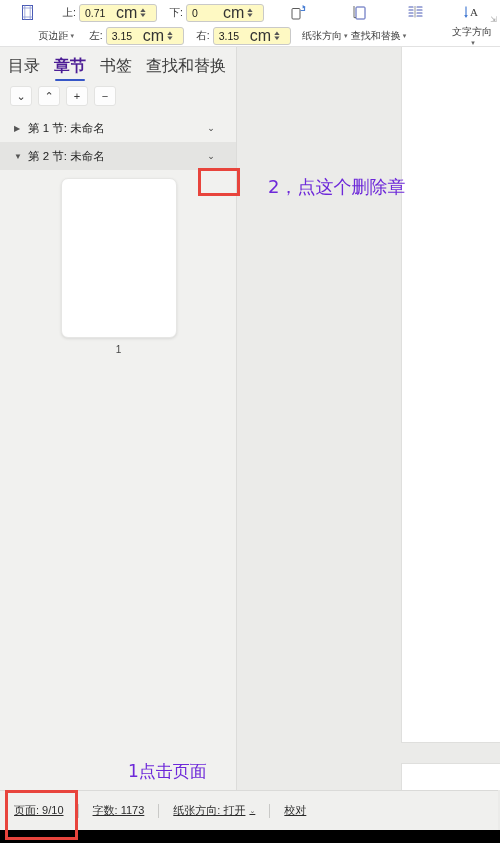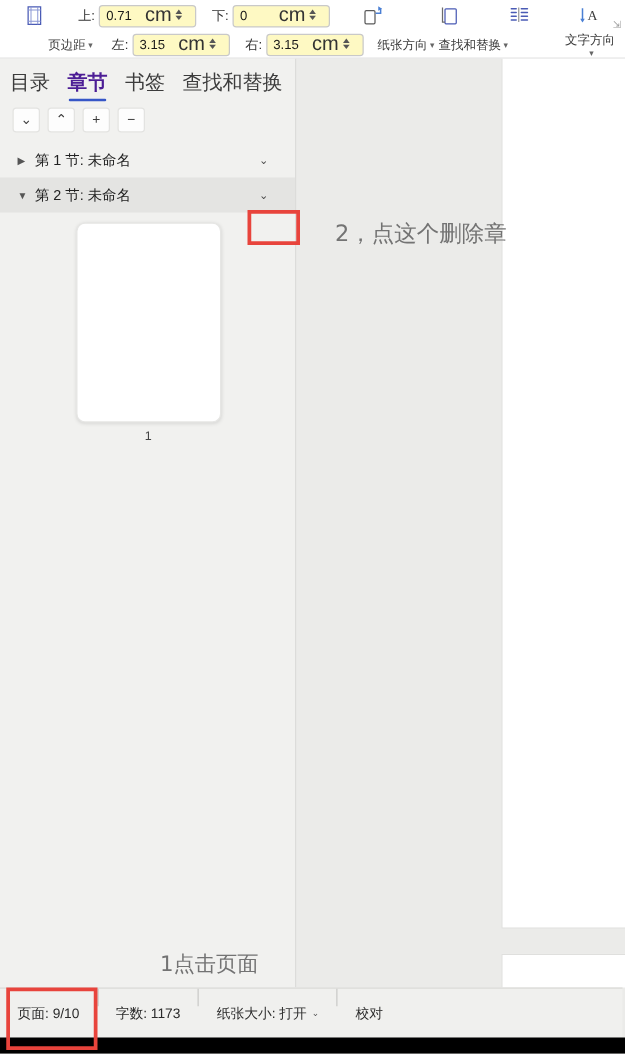--- a/index.html
+++ b/index.html
@@ -119,35 +119,35 @@
     position: absolute; left: 163px; width: 200px; background: #ffffff;
     border: 1px solid #dfdfdd;
   }
   .docpage.p1 { top: -2px; height: 698px; }
   .docpage.p2 { top: 716px; height: 120px; }
 
   
   .statusbar {
     position: absolute; left: 0; top: 790px; width: 498px; height: 40px;
     background: #f0f0ee; border-top: 1px solid #dadad8;
-    display: flex; 
-    font-size: 11px; color: #2b2b2b;
+    display: flex; align-items: center;
+    font-size: 11px; color: #2b2b2b; text-decoration: underline;
   }
   .sb-item { padding: 0 14px; white-space: nowrap; display: flex; align-items: center; }
   .sb-item .caret { margin-left: 4px; font-size: 7px; color: #555; }
   .sb-sep { width: 1px; height: 14px; background: #c9c9c7; }
 
   .blackbar {
     position: absolute; left: 0; top: 830px; width: 500px; height: 13px;
     background: #000000;
   }
 
   
   .anno {
-    position: absolute; color: #737373; white-space: nowrap;
+    position: absolute; color: #6d28d9; white-space: nowrap;
     font-family: "DejaVu Sans", "Liberation Sans", sans-serif;
   }
   #anno-delete-chapter { left: 268px; top: 175px; font-size: 18px; }
   #anno-click-page { left: 128px; top: 760px; font-size: 17px; }
 
   .redbox { position: absolute; border: 3px solid #e8443c; }
   #redbox-section-caret { left: 198px; top: 168px; width: 42px; height: 28px; }
   #redbox-page-status { left: 5px; top: 790px; width: 73px; height: 50px; }
 </style>
 </head>
@@ -323,21 +323,21 @@
     <div class="docpage p1"></div>
     <div class="docpage p2"></div>
   </div>
 
   <div class="statusbar">
     <div class="sb-item">页面: 9/10</div>
     <div class="sb-sep"></div>
     <div class="sb-item">字数: 1173</div>
     <div class="sb-sep"></div>
     <div class="sb-item">
-      <span>纸张大小: 打开</span>
+      <span>纸张方向: 打开</span>
       <span class="caret">⌄</span>
     </div>
     <div class="sb-sep"></div>
     <div class="sb-item">校对</div>
   </div>
 
   <div class="blackbar"></div>
 
   <div class="anno" id="anno-delete-chapter">2，点这个删除章</div>
   <div class="anno" id="anno-click-page">1点击页面</div>

